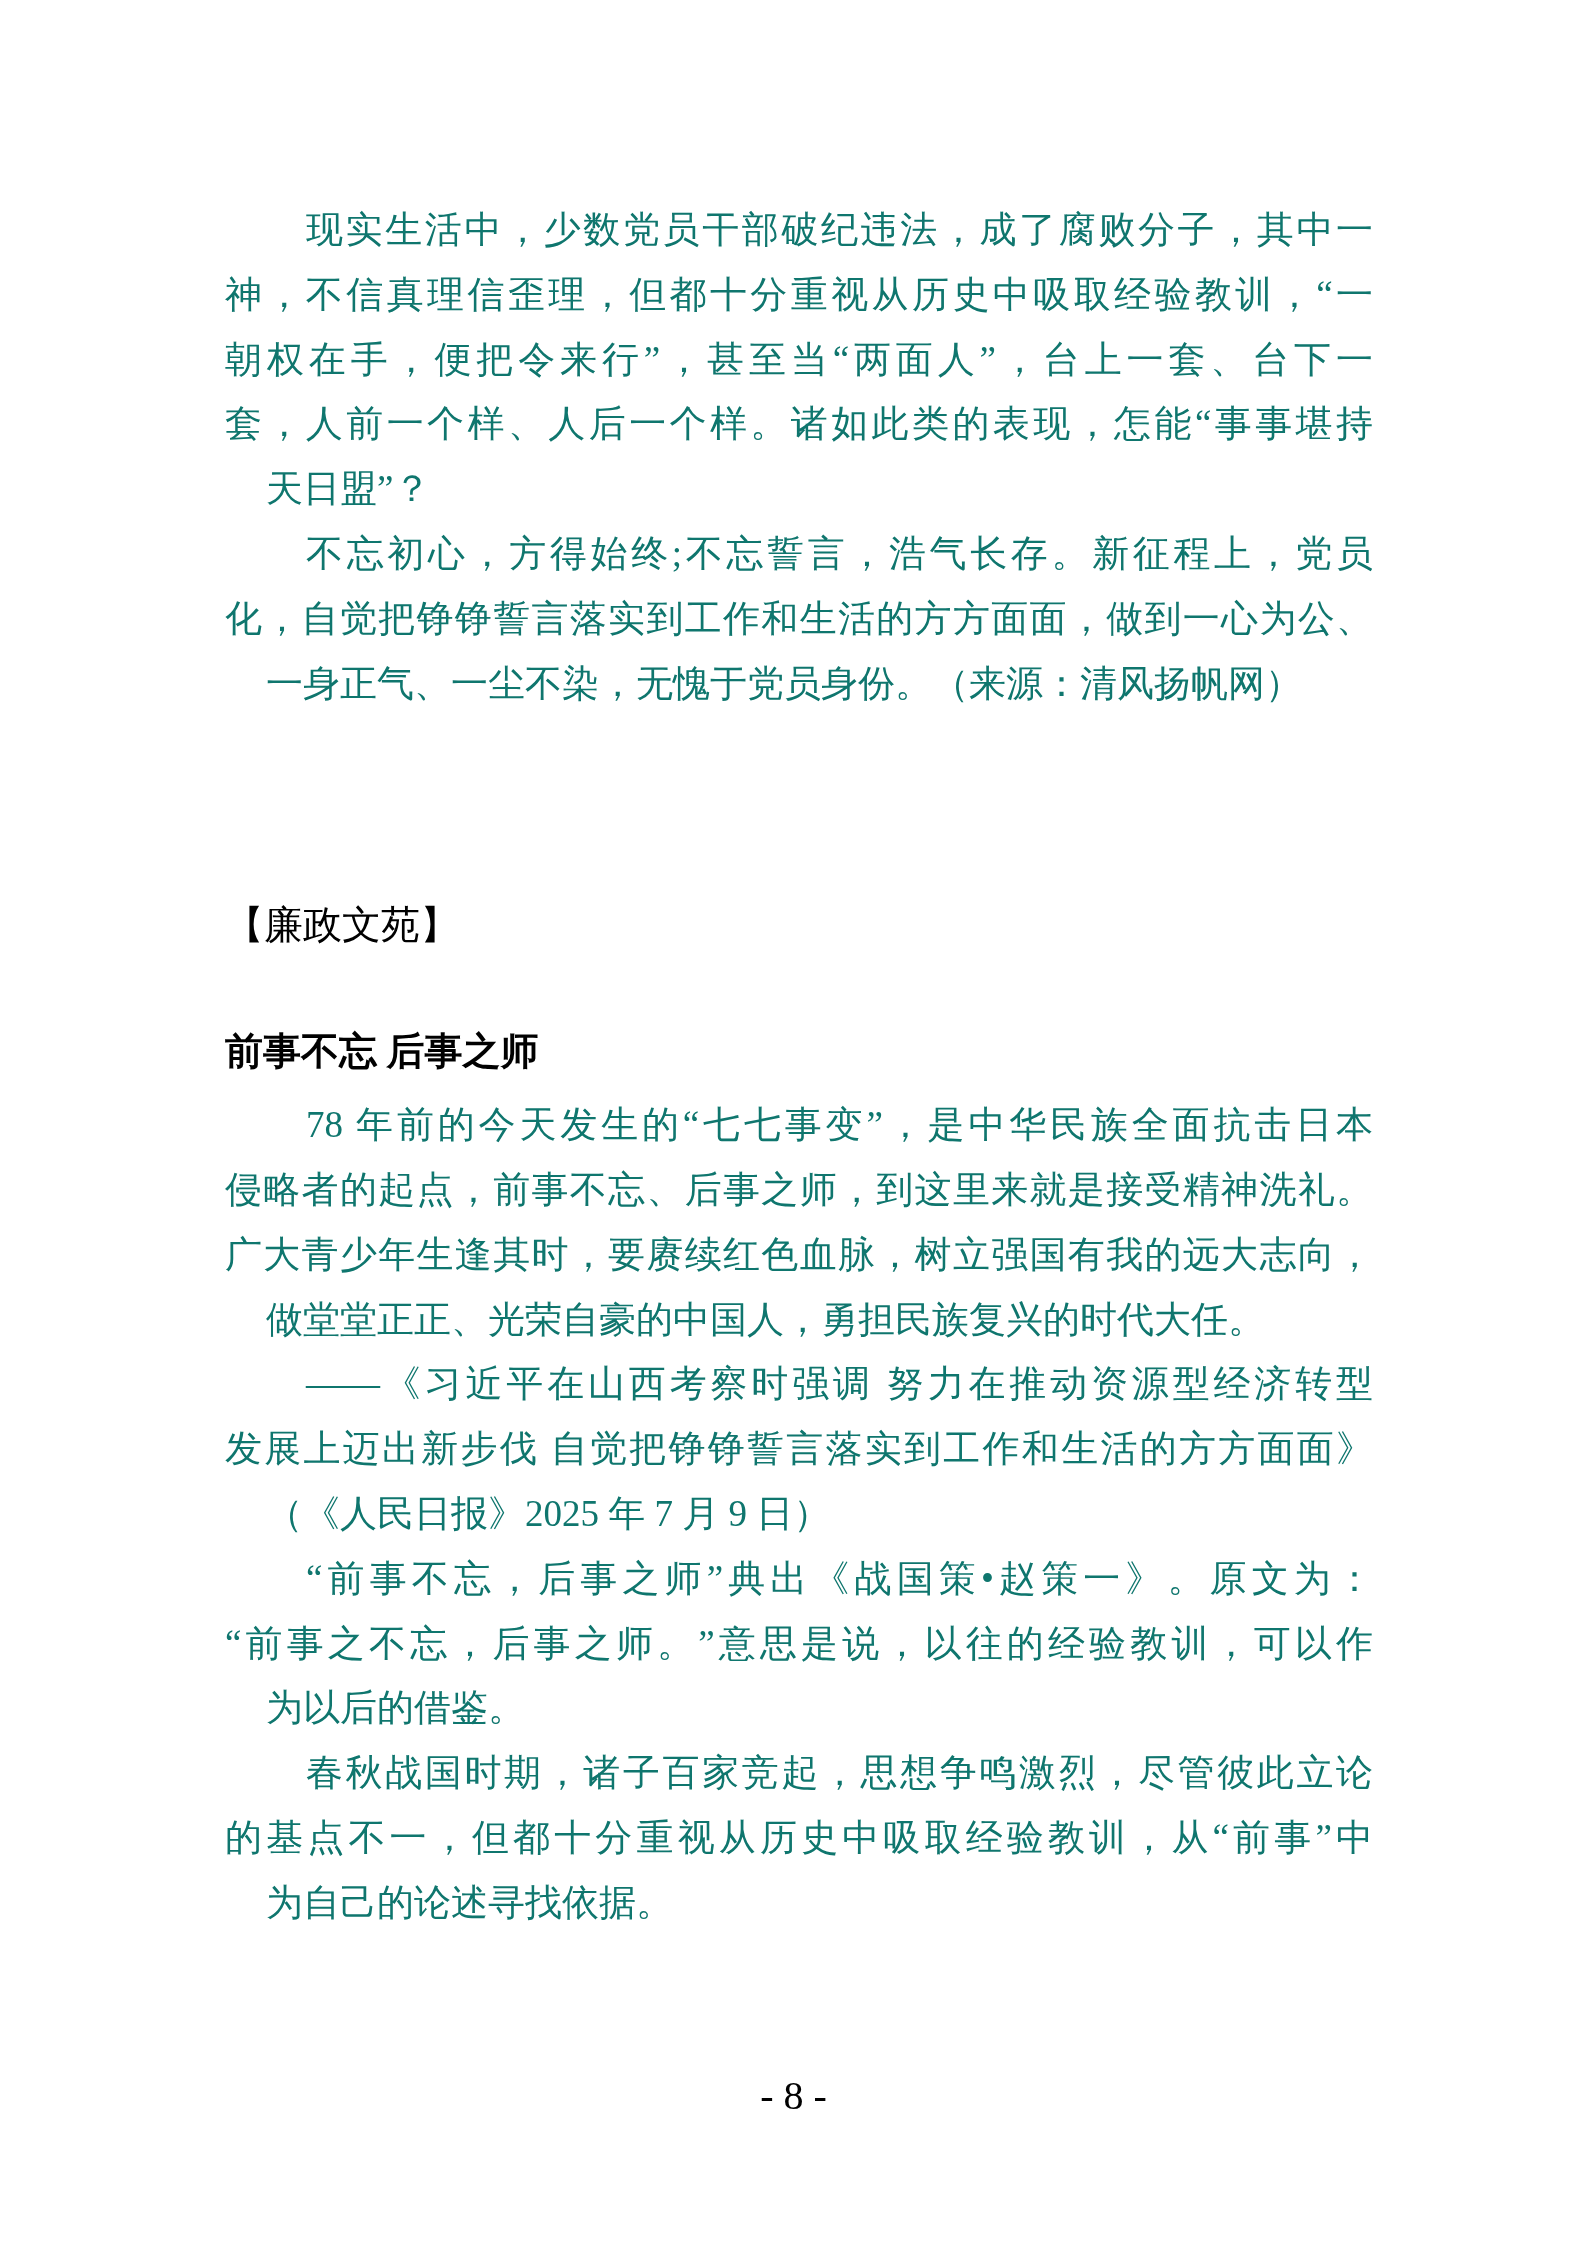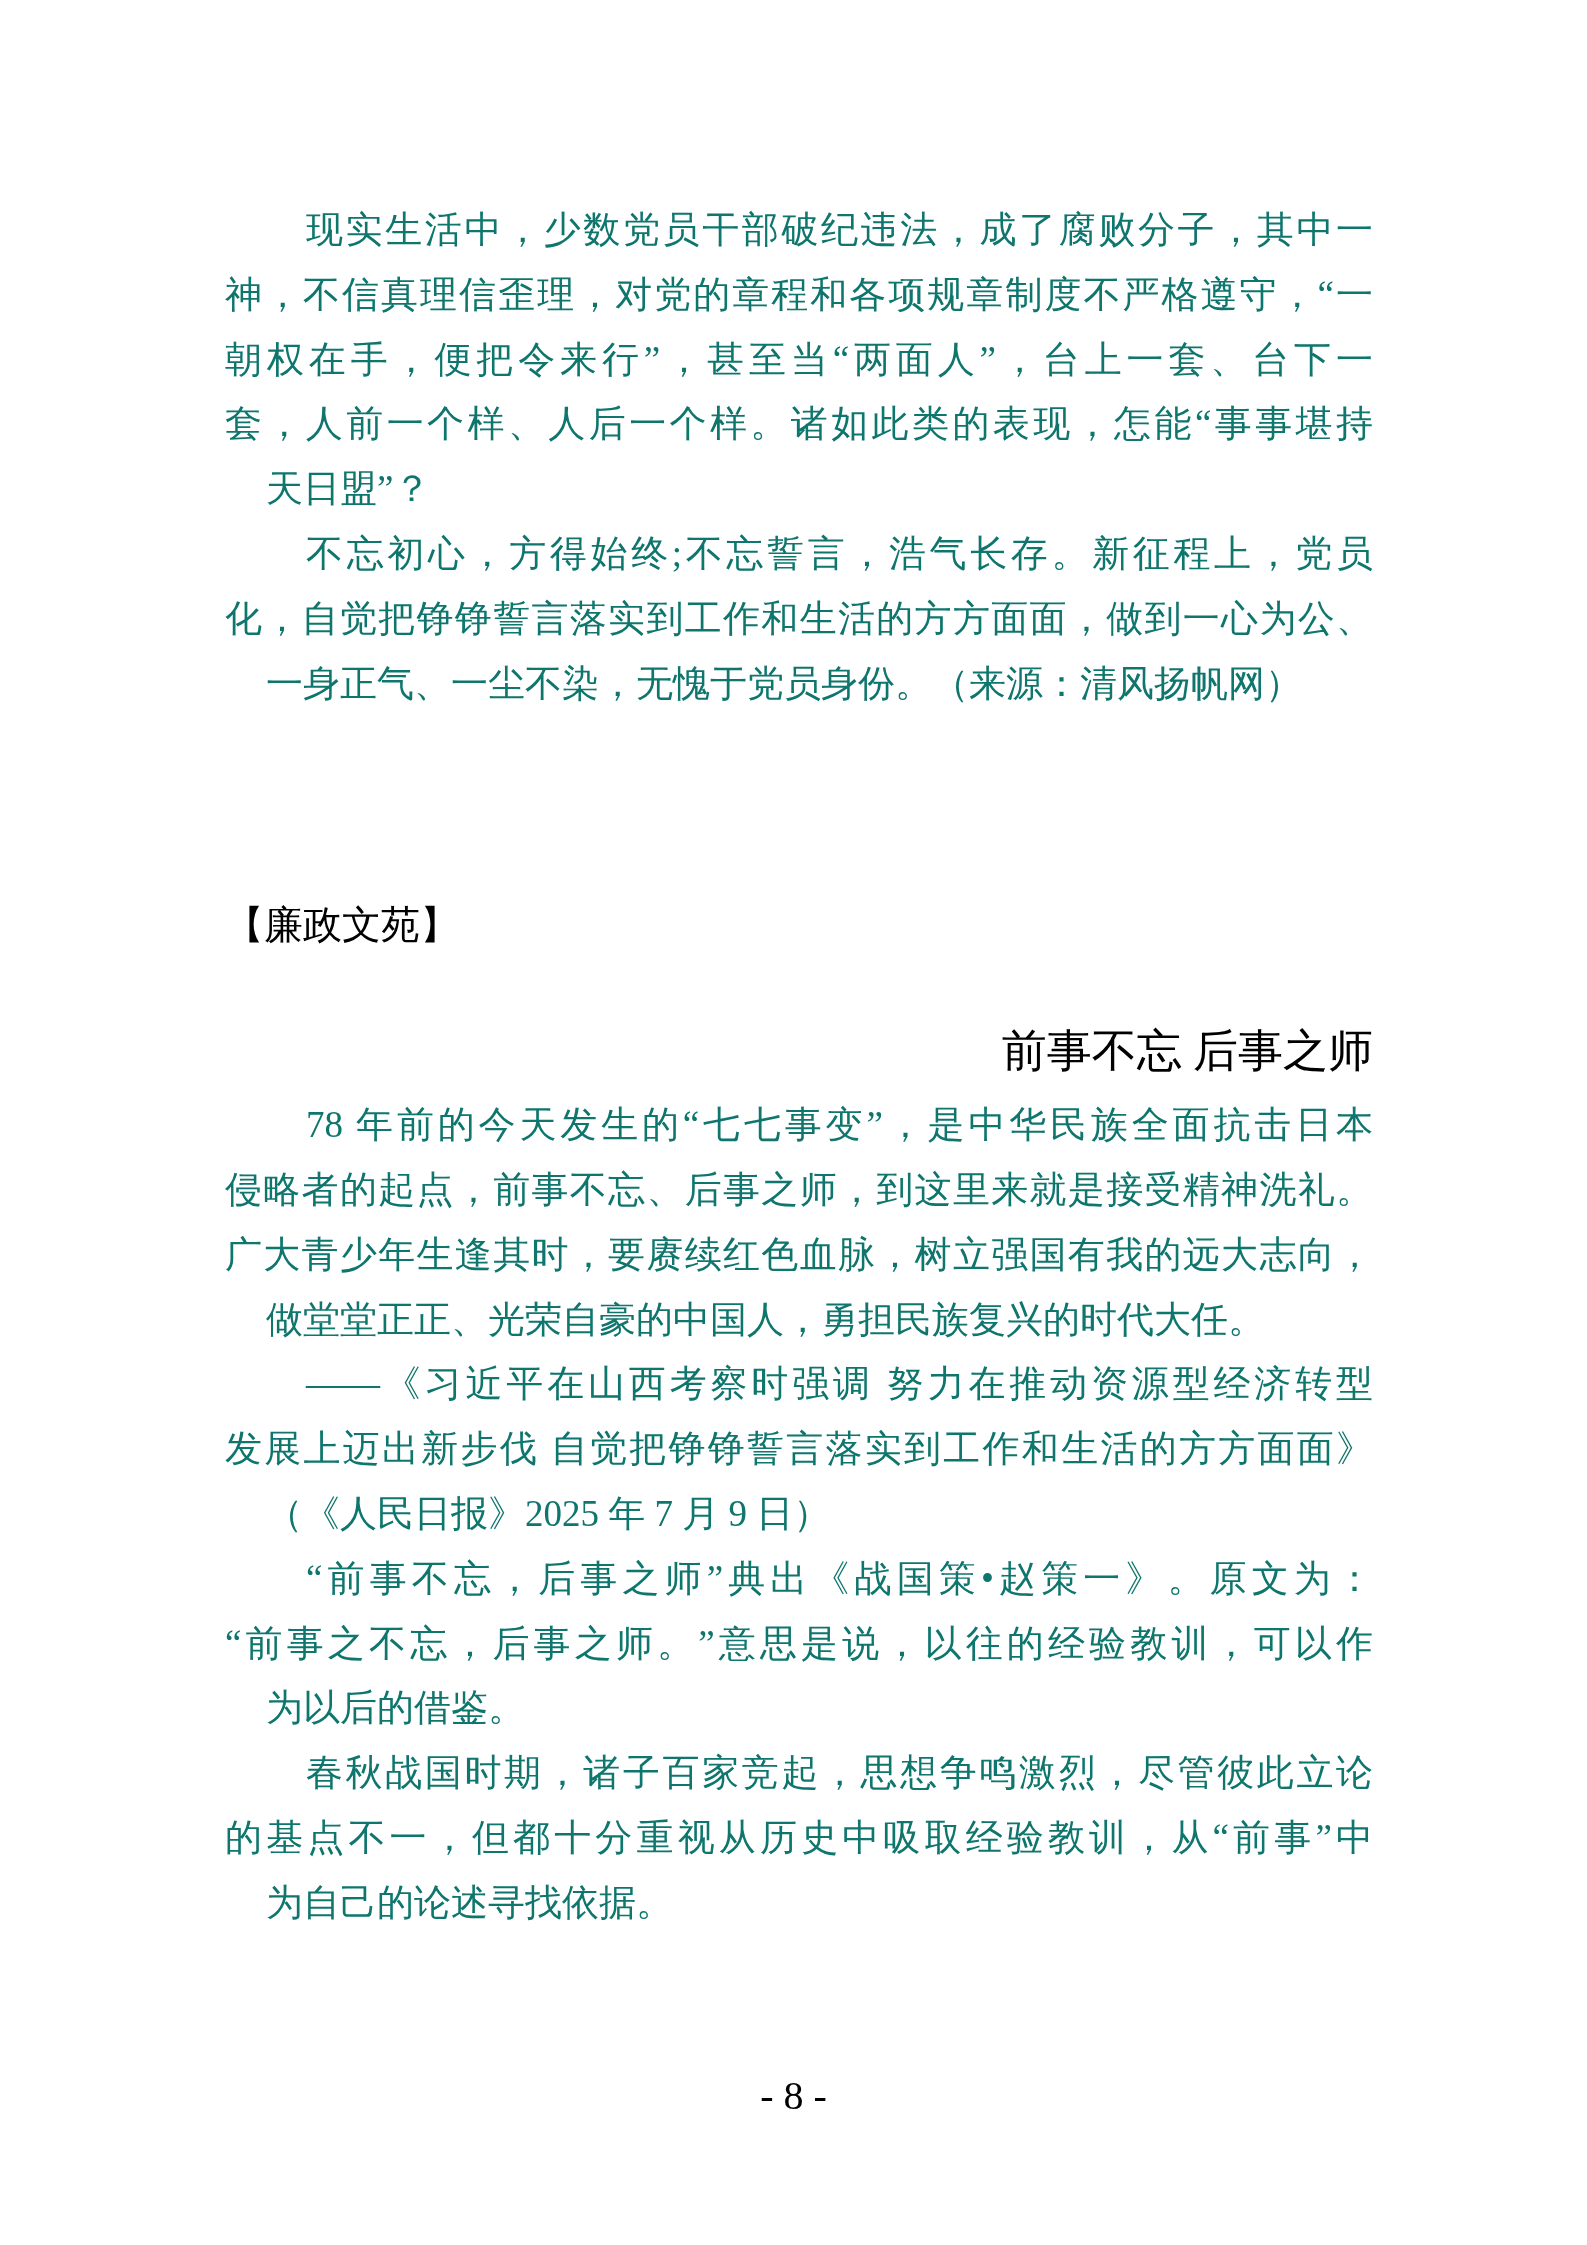--- a/index.html
+++ b/index.html
@@ -42,44 +42,44 @@
   .section-header {
     margin-top: 177px;
     font-size: 39px;
     line-height: 64.8px;
     text-align: left;
     font-weight: normal;
   }
   .article-title {
     margin-top: 58px;
     margin-bottom: 7px;
-    font-size: 45px;
+    font-size: 38px;
     line-height: 70px;
-    font-weight: normal;
-    text-align: right;
+    font-weight: bold;
+    text-align: left;
   }
   .footer {
     position: absolute;
     top: 2074px;
     left: 0;
     width: 100%;
     text-align: center;
     font-size: 40px;
     line-height: 44px;
     color: #000000;
   }
 </style>
 </head>
 <body>
 
 <main class="page">
   <div class="doc-body" id="doc-body">
       <div class="para">
         <div class="line just indent">现实生活中，少数党员干部破纪违法，成了腐败分子，其中一</div>
-        <div class="line just">神，不信真理信歪理，对党的章程和各项规章制度不严格遵守，“一</div>
+        <div class="line just">神，不信真理信歪理，但都十分重视从历史中吸取经验教训，“一</div>
         <div class="line just">朝权在手，便把令来行”，甚至当“两面人”，台上一套、台下一</div>
         <div class="line just">套，人前一个样、人后一个样。诸如此类的表现，怎能“事事堪持</div>
         <div class="line last">天日盟”？</div>
       </div>
       <div class="para">
         <div class="line just indent">不忘初心，方得始终;不忘誓言，浩气长存。新征程上，党员</div>
         <div class="line just">化，自觉把铮铮誓言落实到工作和生活的方方面面，做到一心为公、</div>
         <div class="line last">一身正气、一尘不染，无愧于党员身份。（来源：清风扬帆网）</div>
       </div>
       <div class="section-header">【廉政文苑】</div>

